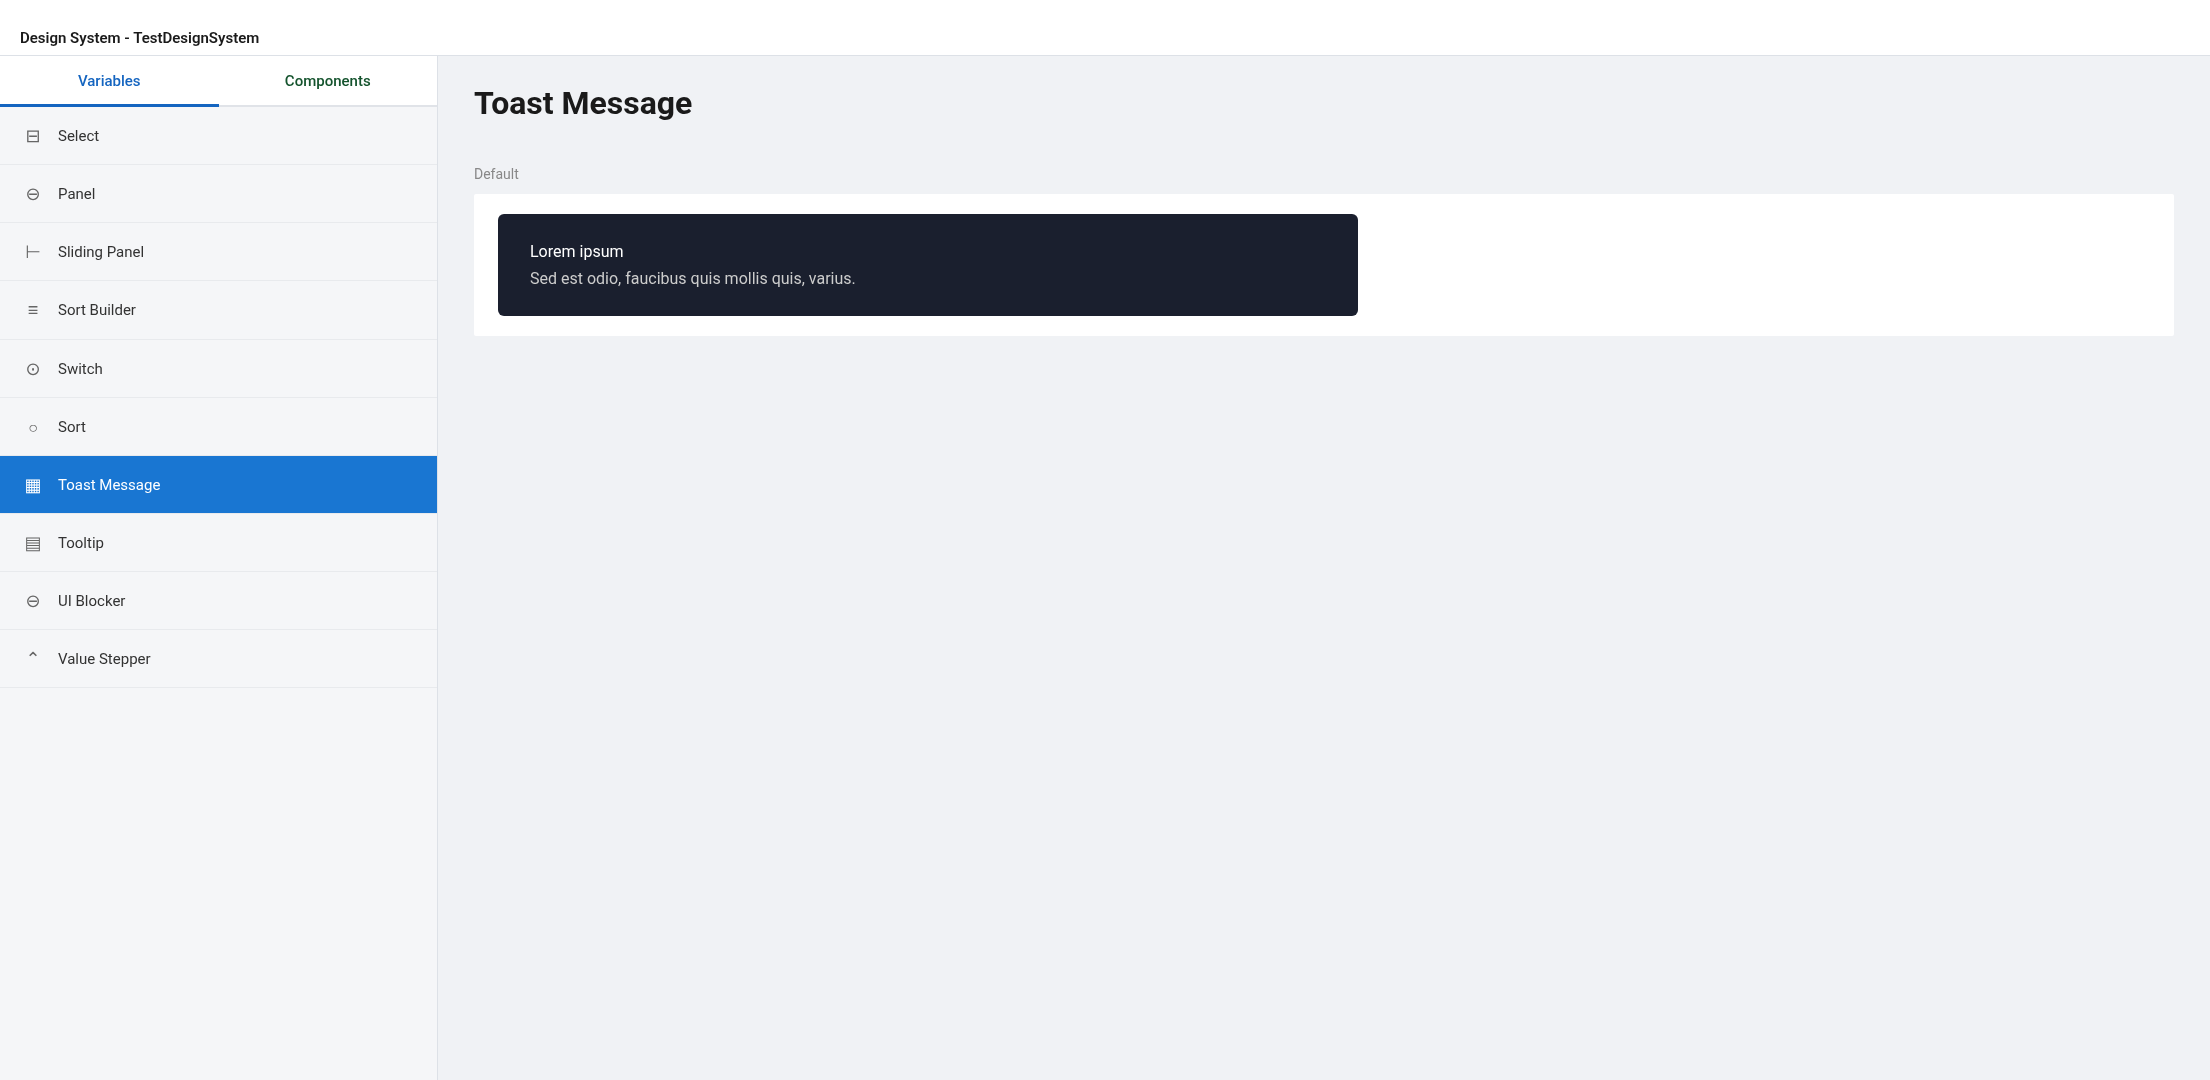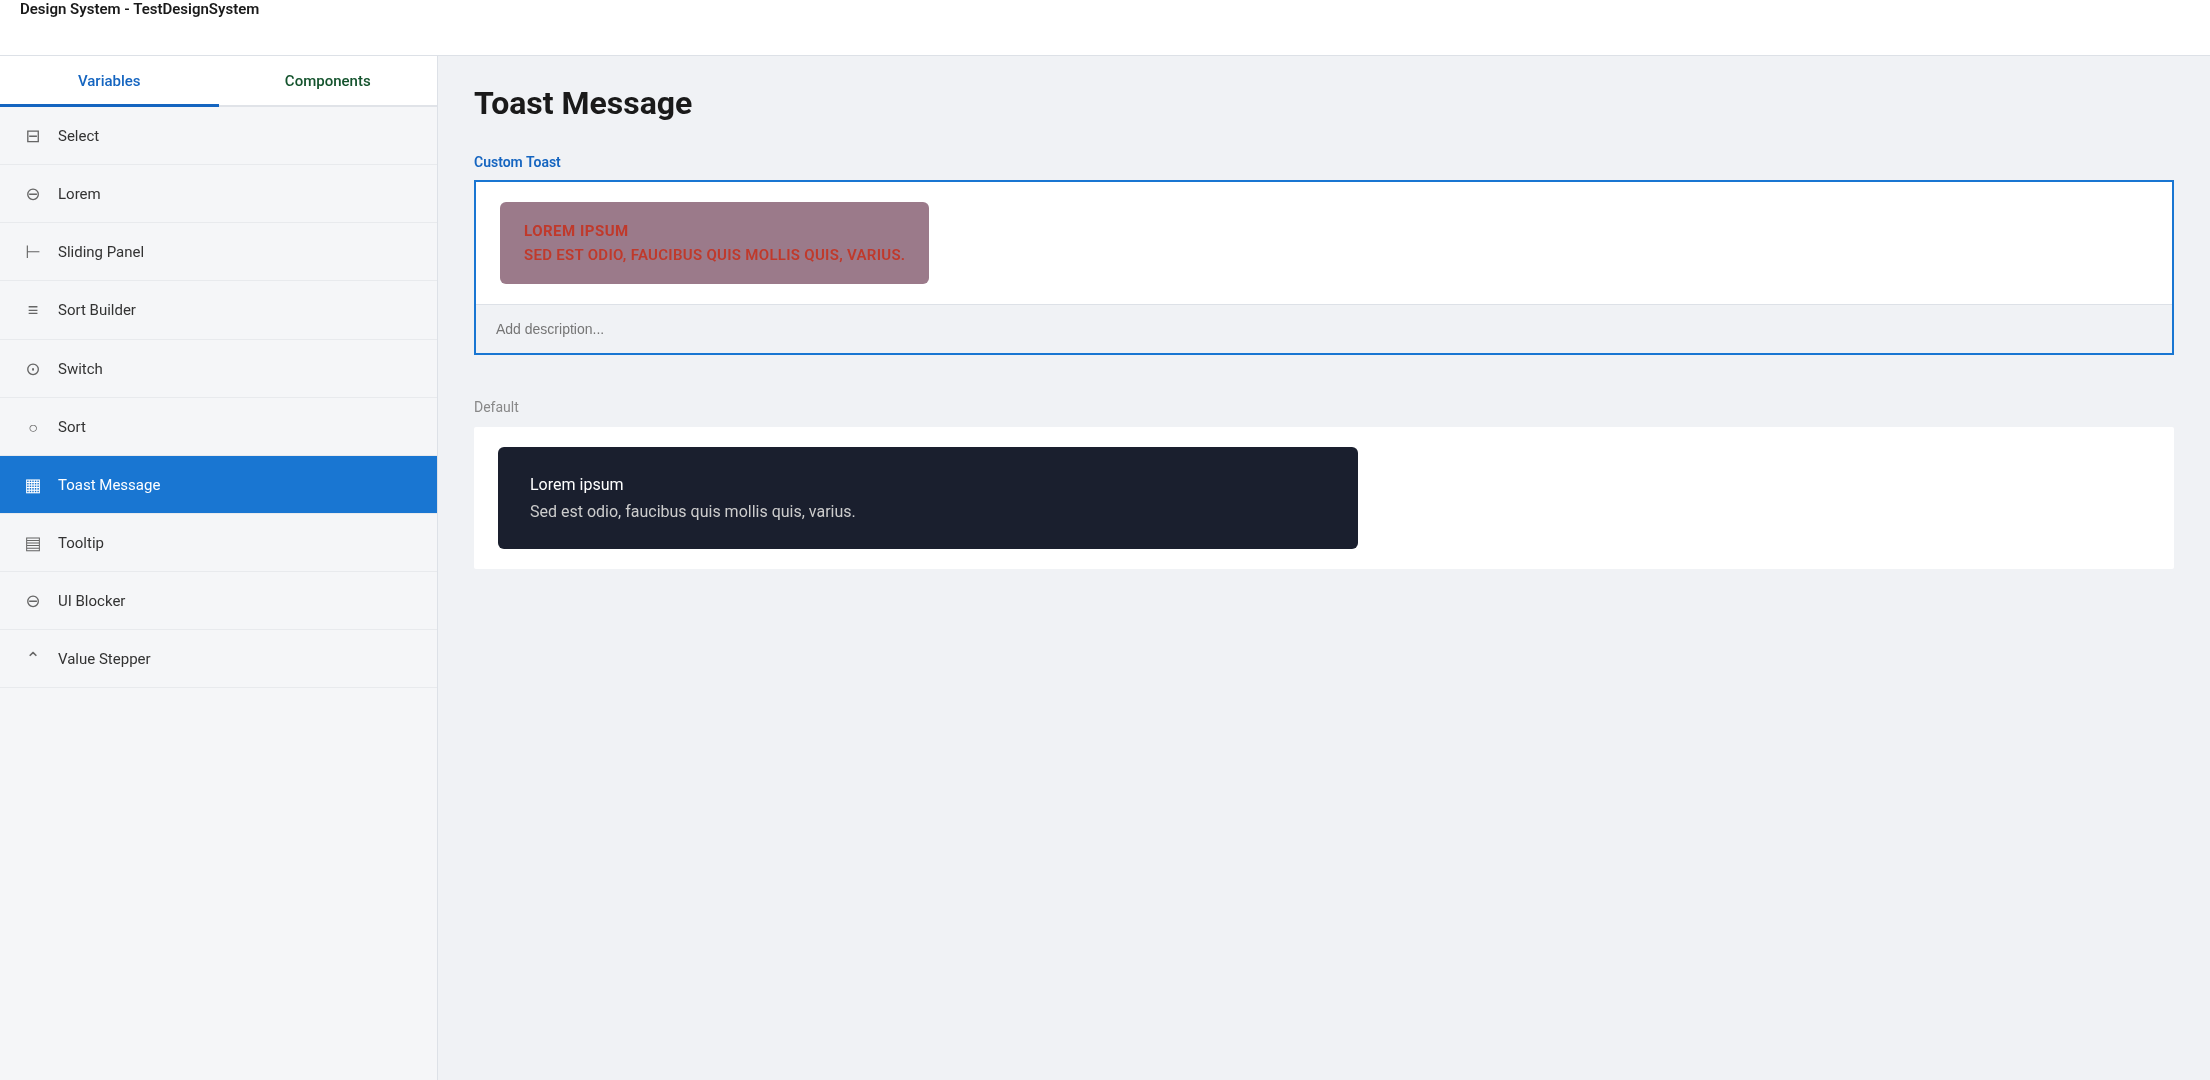--- a/index.html
+++ b/index.html
@@ -2,24 +2,24 @@
 <html><head>
   <meta charset="utf-8">
   <style>
     * { box-sizing: border-box; margin: 0; padding: 0; }
     body { font-family: -apple-system, BlinkMacSystemFont, 'Segoe UI', Roboto, sans-serif; background: #f0f2f5; display: flex; flex-direction: column; height: 100vh; overflow: hidden; }
 
     
     .topbar {
       background: #ffffff;
       border-bottom: 1px solid #dde1e7;
-      padding: 0 20px;
+      padding: 8px 20px;
       height: 56px;
       display: flex;
-      align-items: flex-start;
+      align-items: flex-end;
       flex-shrink: 0;
     }
     .topbar-title {
       font-size: 15px;
       font-weight: 600;
       color: #1a1a1a;
     }
 
     .main-layout {
       display: flex;
@@ -230,21 +230,21 @@
 
     <div class="sidebar-nav">
 
       <div class="nav-item">
         <span class="nav-icon icon-select"></span>
         <span>Select</span>
       </div>
 
       <div class="nav-item">
         <span class="nav-icon icon-slider"></span>
-        <span>Lorem</span>
+        <span>Panel</span>
       </div>
 
       <div class="nav-item">
         <span class="nav-icon icon-sliding-panel"></span>
         <span>Sliding Panel</span>
       </div>
 
       <div class="nav-item">
         <span class="nav-icon icon-sort"></span>
         <span>Sort Builder</span>
@@ -280,33 +280,20 @@
         <span>Value Stepper</span>
       </div>
 
     </div>
   </div>
 
   <div class="content">
 
     <h1 class="page-title">Toast Message</h1>
 
-    <div>
-      <div class="section-label">Custom Toast</div>
-
-      <div class="custom-toast-container">
-        <div class="custom-toast-inner">
-          <div class="custom-toast-box">
-            <div class="custom-toast-title">LOREM IPSUM</div>
-            <div class="custom-toast-body">SED EST ODIO, FAUCIBUS QUIS MOLLIS QUIS, VARIUS.</div>
-          </div>
-        </div>
-        <input class="description-input" type="text" placeholder="Add description..." style="">
-      </div>
-    </div>
 
     <div class="default-section">
       <div class="default-label">Default</div>
 
       <div class="default-toast-wrapper">
         <div class="default-toast-box">
           <div class="default-toast-title">Lorem ipsum</div>
           <div class="default-toast-body">Sed est odio, faucibus quis mollis quis, varius.</div>
         </div>
       </div>

